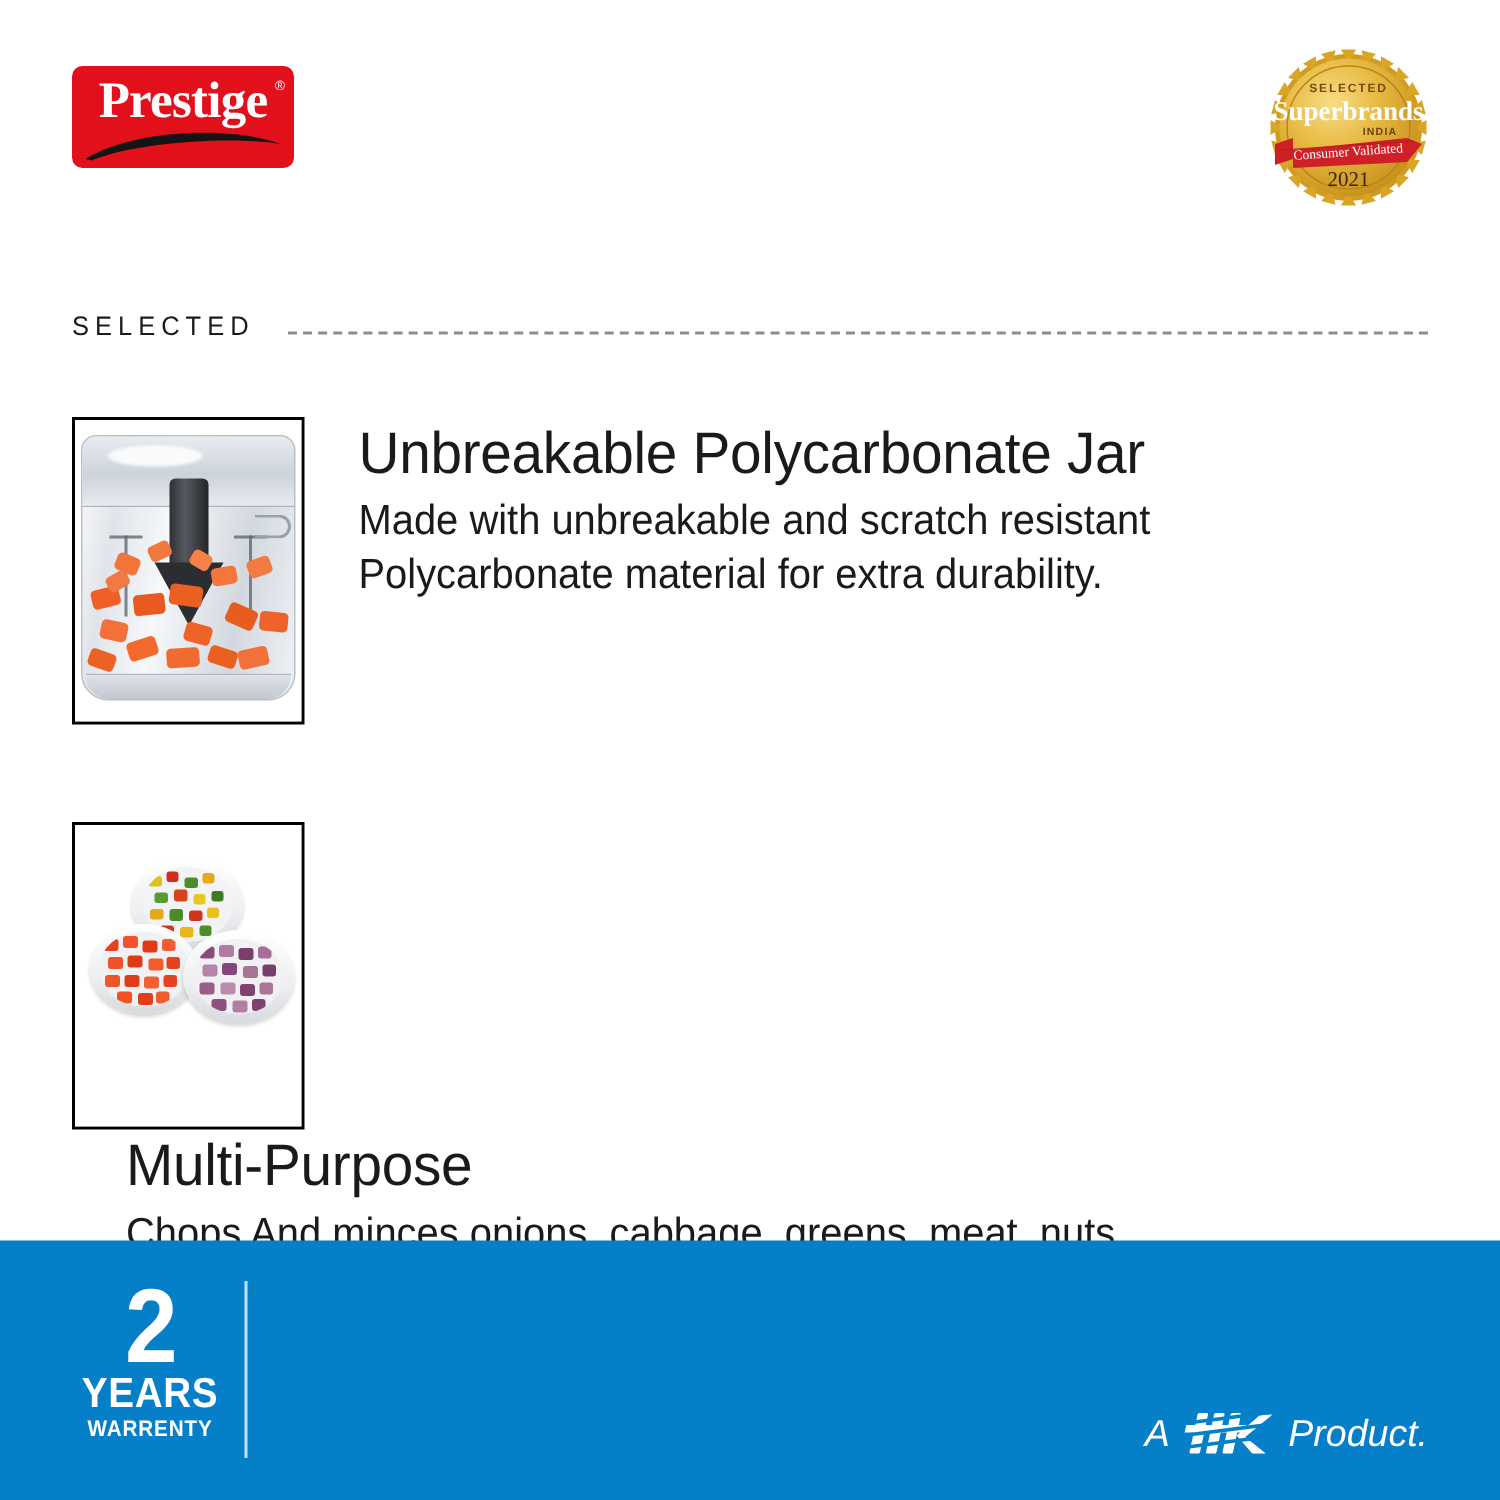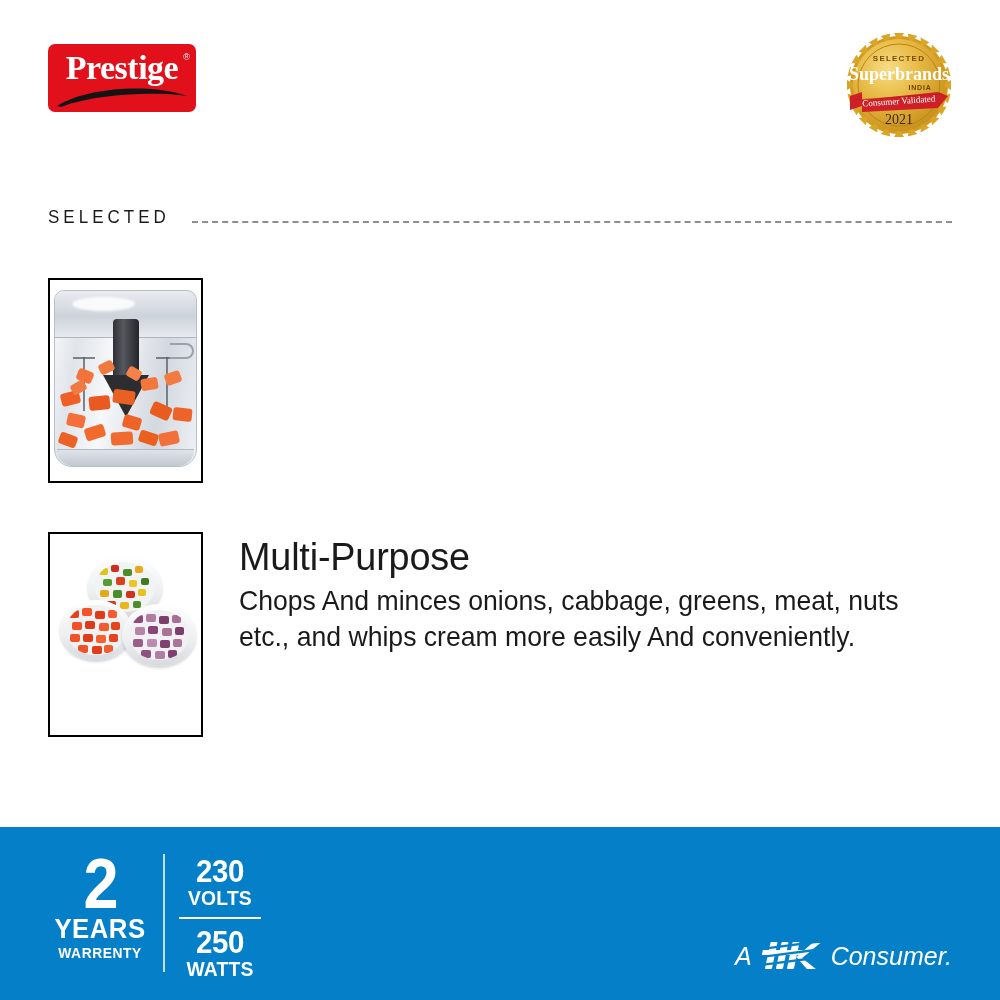--- a/index.html
+++ b/index.html
@@ -128,21 +128,21 @@
 
   
   .feature {
     position: absolute;
     left: 48px;
     right: 48px;
     display: flex;
     align-items: flex-start;
   }
   #feature-0 { top: 278px; }
-  #feature-1 { top: 532px; }
+  #feature-1 { top: 548px; flex-direction: column; }
 
   .thumb {
     width: 155px;
     height: 205px;
     border: 2px solid #000000;
     box-sizing: border-box;
     background: #ffffff;
     flex: 0 0 auto;
     overflow: hidden;
     position: relative;
@@ -537,20 +537,24 @@
             <div class="c" style="left:84px; top:84px; width:19px; height:12px; transform:rotate(18deg); background:#e9601f;"></div>
             <div class="c" style="left:104px;top:84px; width:20px; height:13px; transform:rotate(-12deg); background:#f2713a;"></div>
             <div class="c" style="left:4px;  top:86px; width:18px; height:12px; transform:rotate(20deg); background:#ec6225;"></div>
             <div class="c" style="left:72px; top:20px; width:14px; height:11px; transform:rotate(30deg); background:#f58048;"></div>
             <div class="c" style="left:16px; top:34px; width:15px; height:11px; transform:rotate(-30deg); background:#f07b42;"></div>
           </div>
           <div class="jar-handle"></div>
           <div class="jar-base"></div>
         </div>
       </div>
+    </div>
+    <div class="feature-text">
+      <div class="feature-title">Unbreakable Polycarbonate Jar</div>
+      <div class="feature-desc">Made with unbreakable and scratch resistant Polycarbonate material for extra durability.</div>
     </div>
   </div>
 
   <div class="feature" id="feature-1">
     <div class="thumb">
       <div class="bowls-wrap">
         <div class="bowl" id="bowl-top">
           <div class="bowl-inner" style="background:#f2f3f4;">
             <div class="bit" style="left:4px;  top:6px;  width:9px; height:7px; background:#e0c318;"></div>
             <div class="bit" style="left:16px; top:3px;  width:8px; height:7px; background:#cf2e1c;"></div>
@@ -618,47 +622,36 @@
   <div class="footer">
 
     <div class="warranty">
       <div class="warranty-num">2</div>
       <div class="warranty-years">YEARS</div>
       <div class="warranty-word">WARRENTY</div>
     </div>
 
     <div class="footer-divider"></div>
 
-    <div class="specs">
-      <div>
-        <div class="spec-num">230</div>
-        <div class="spec-unit">VOLTS</div>
-      </div>
-      <div class="spec-rule"></div>
-      <div>
-        <div class="spec-num">250</div>
-        <div class="spec-unit">WATTS</div>
-      </div>
-    </div>
 
     <div class="ttk">
       <span class="ttk-a">A</span>
       <span class="ttk-mark">
         <svg width="62" height="32" viewBox="0 0 62 32">
           <g fill="#ffffff" transform="skewX(-12)">
             <rect x="10" y="2" width="7" height="27" rx="1"></rect>
             <rect x="21" y="2" width="7" height="27" rx="1"></rect>
             <rect x="32" y="2" width="7" height="27" rx="1"></rect>
             <rect x="4" y="10" width="40" height="5"></rect>
             <path d="M39 17 L52 3 L60 3 L45 18 L61 29 L52 29 Z"></path>
           </g>
           <g stroke="#0580c8" stroke-width="2.4" fill="none">
             <path d="M0 9  L62 1"></path>
             <path d="M0 17 L62 9"></path>
             <path d="M0 25 L62 17"></path>
           </g>
         </svg>
       </span>
-      <span class="ttk-product">Consumer.</span>
+      <span class="ttk-product">Product.</span>
     </div>
   </div>
 
 </div>
 
 </body></html>

